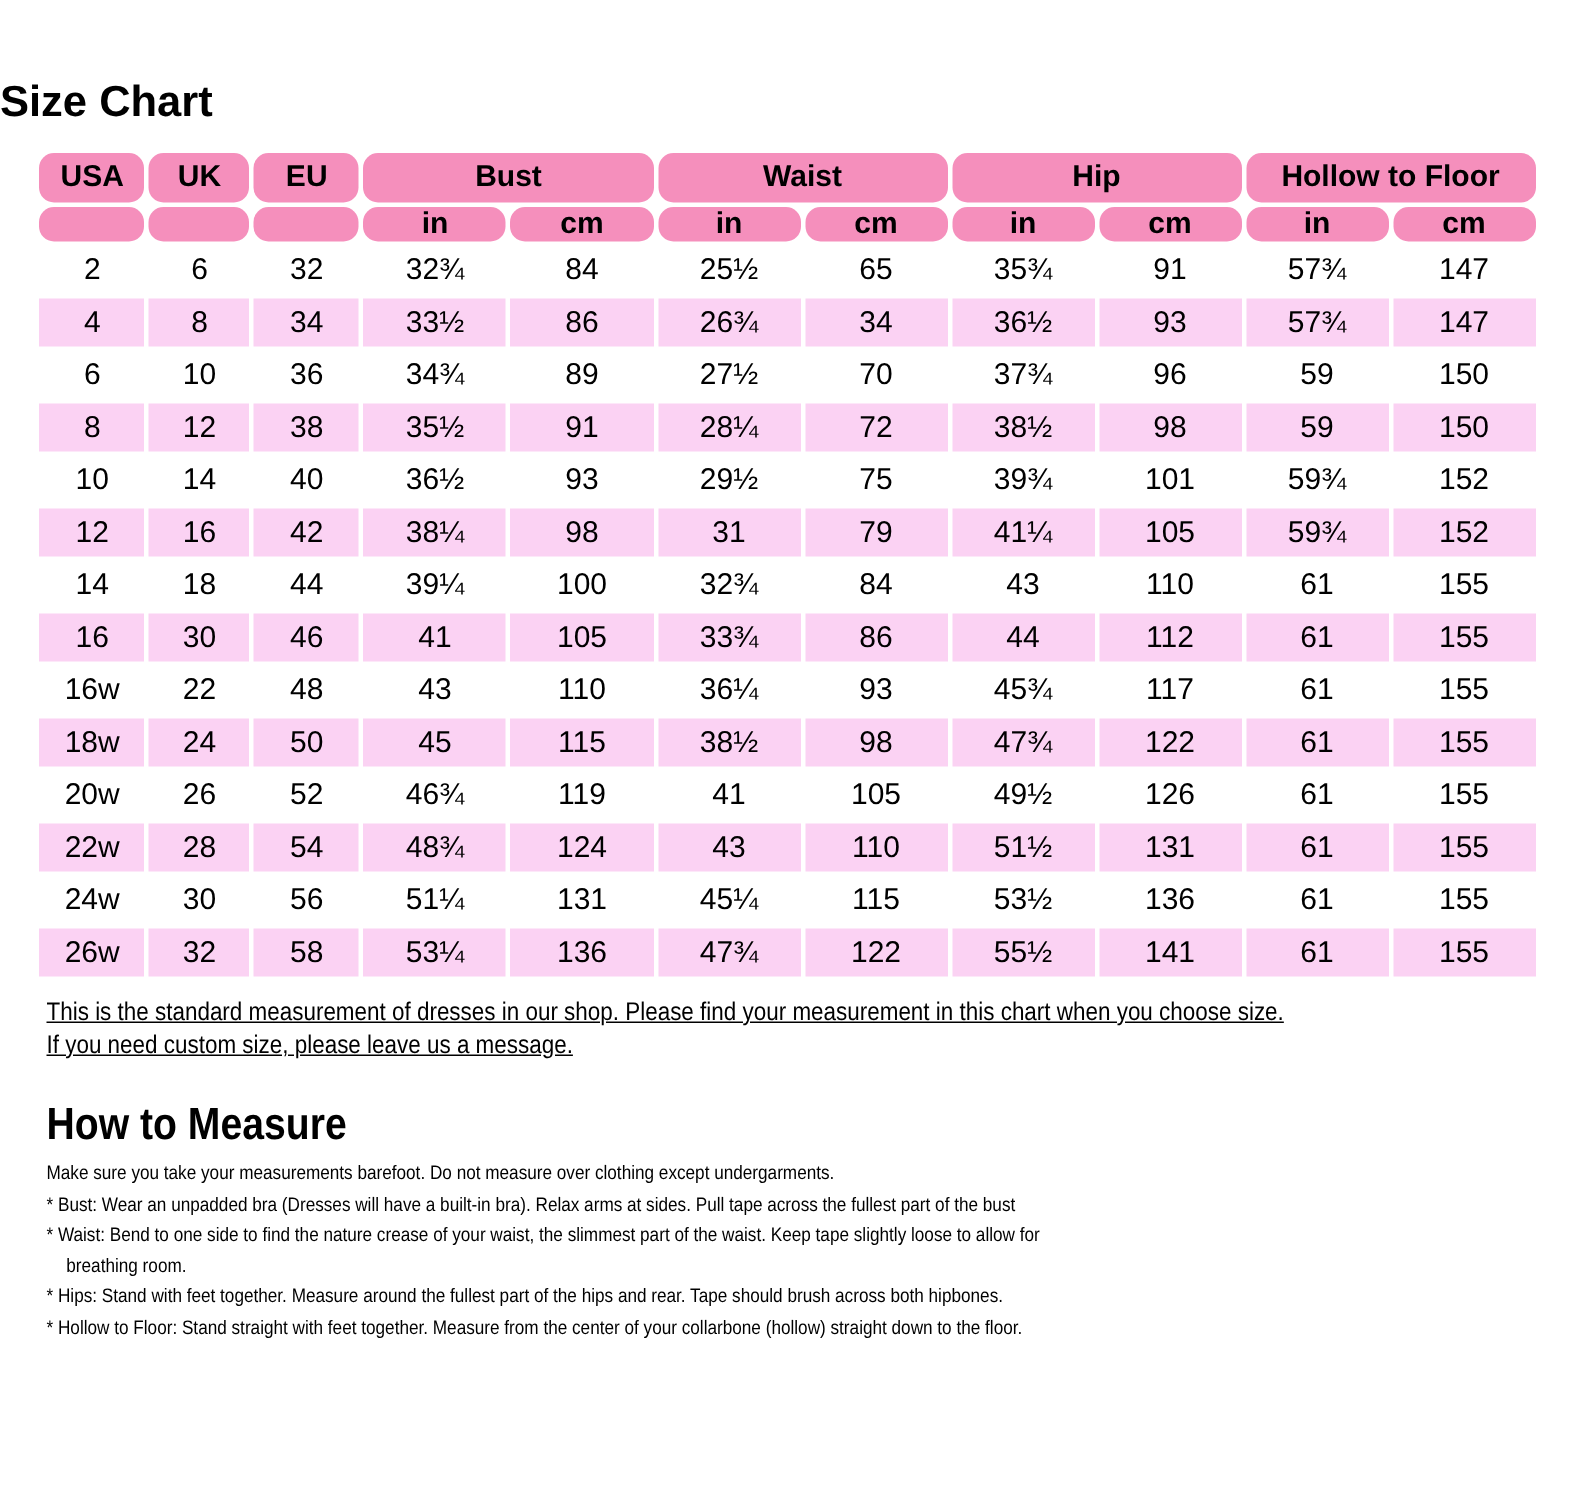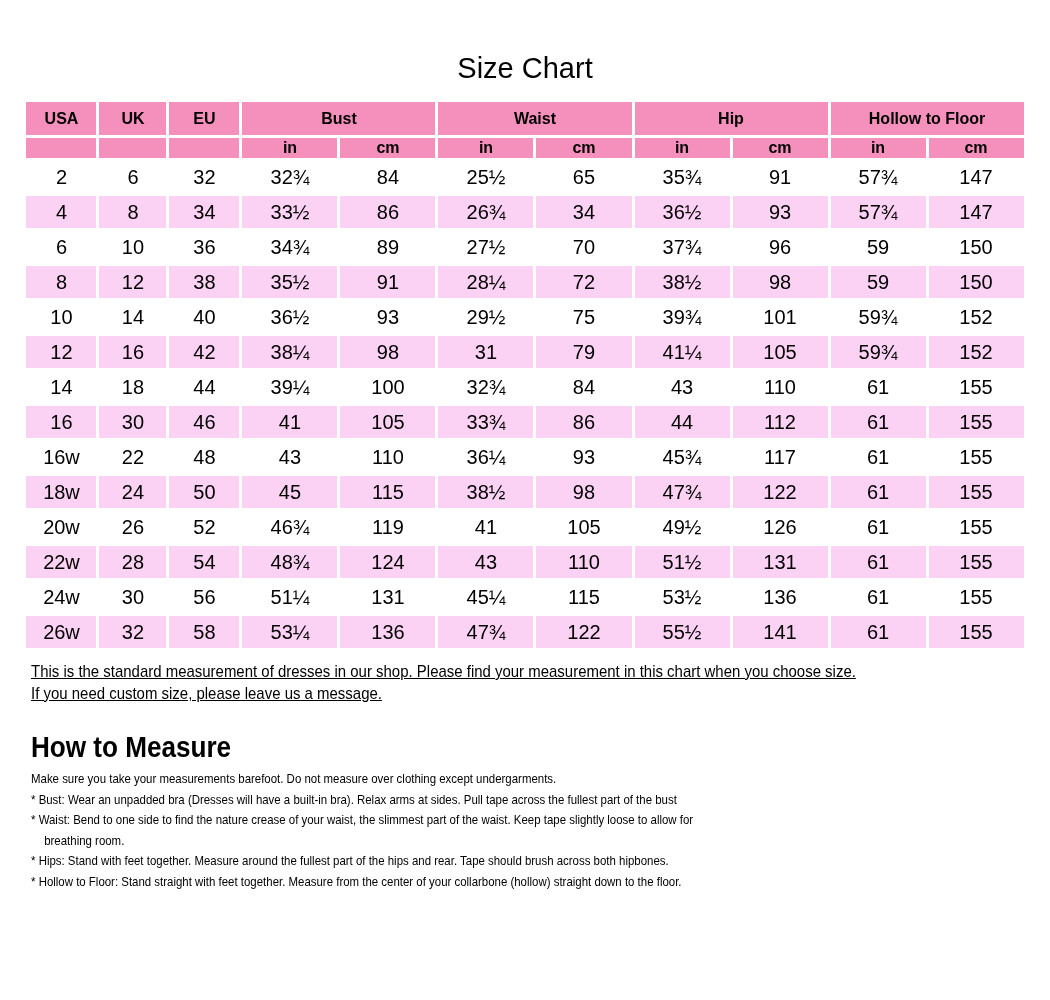--- a/index.html
+++ b/index.html
@@ -3,41 +3,41 @@
 <meta charset="utf-8">
 <style>
   html,body{margin:0;padding:0;background:#fff;}
   body{
     width:1050px;height:1000px;overflow:hidden;
     font-family:"Liberation Sans","DejaVu Sans",sans-serif;
     color:#000;
   }
   .title{
     margin:52px 0 0 0;
-    text-align:center;
     font-size:29px;
-    font-weight:normal;
+    font-weight:bold;
   }
   table.size-table{
     border-collapse:separate;
     border-spacing:3px;
     table-layout:fixed;
     width:999px;
     margin:14px auto 0 auto;
   }
   table.size-table th, table.size-table td{
     text-align:center;
     vertical-align:middle;
     padding:0;
     overflow:hidden;
   }
   thead th{
     background:var(--header-pink,#F58FBC);
-    font-size:16px;
+    font-size:20px;
     font-weight:bold;
+    border-radius:10px;
   }
   thead tr.group-row th{height:33px;}
   thead tr.units-row th{height:20px;}
   tbody td{
     font-size:20px;
     font-weight:normal;
     height:32px;
     background:#fff;
   }
   tbody tr:nth-child(even) td{

